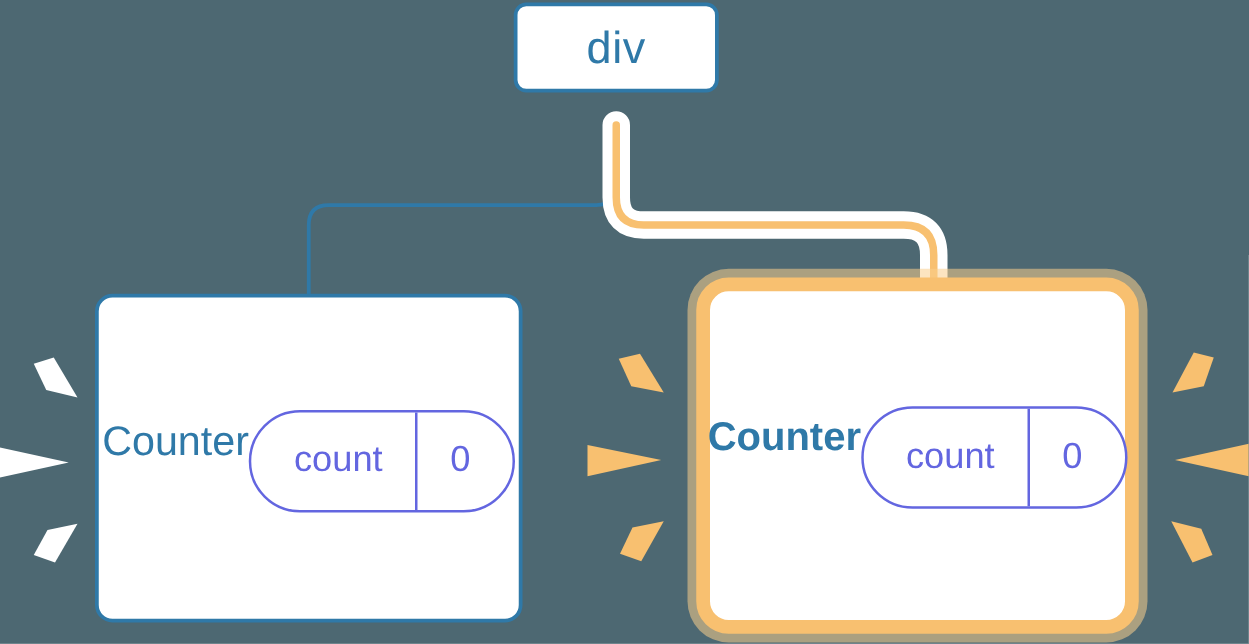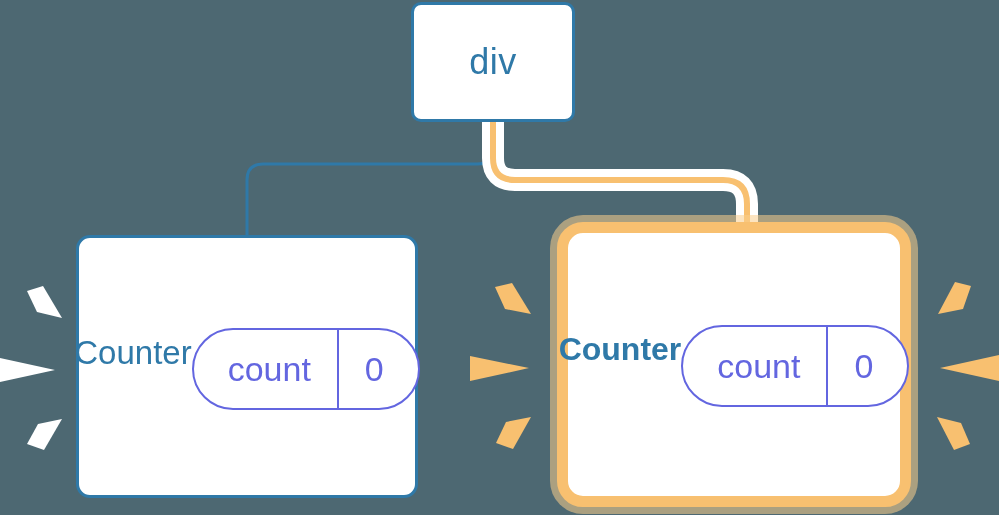--- a/index.html
+++ b/index.html
@@ -29,21 +29,21 @@
   
   .node {
     position: absolute;
     background: #ffffff;
     box-sizing: border-box;
   }
   .node-div {
     left: 411px;
     top: 2px;
     width: 164px;
-    height: 120px;
+    height: 72px;
     border: 3px solid #2f79a8;
     border-radius: 10px;
     display: flex;
     align-items: center;
     justify-content: center;
   }
   .node-div .title {
     color: #2f79a8;
     font-size: 36px;
     letter-spacing: 0.5px;
@@ -112,21 +112,21 @@
     border-right: 2px solid #6366e0;
   }
   .pill-right {
     display: flex;
     align-items: center;
     justify-content: center;
     padding: 0 34px 0 26px;
   }
   .pill-key, .pill-val {
     color: #6366e0;
-    font-size: 34px;
+    font-size: 29px;
     line-height: 1;
   }
 
   
   .sparkle-group { position: absolute; }
 </style>
 </head>
 <body>
 
 <div id="stage">

